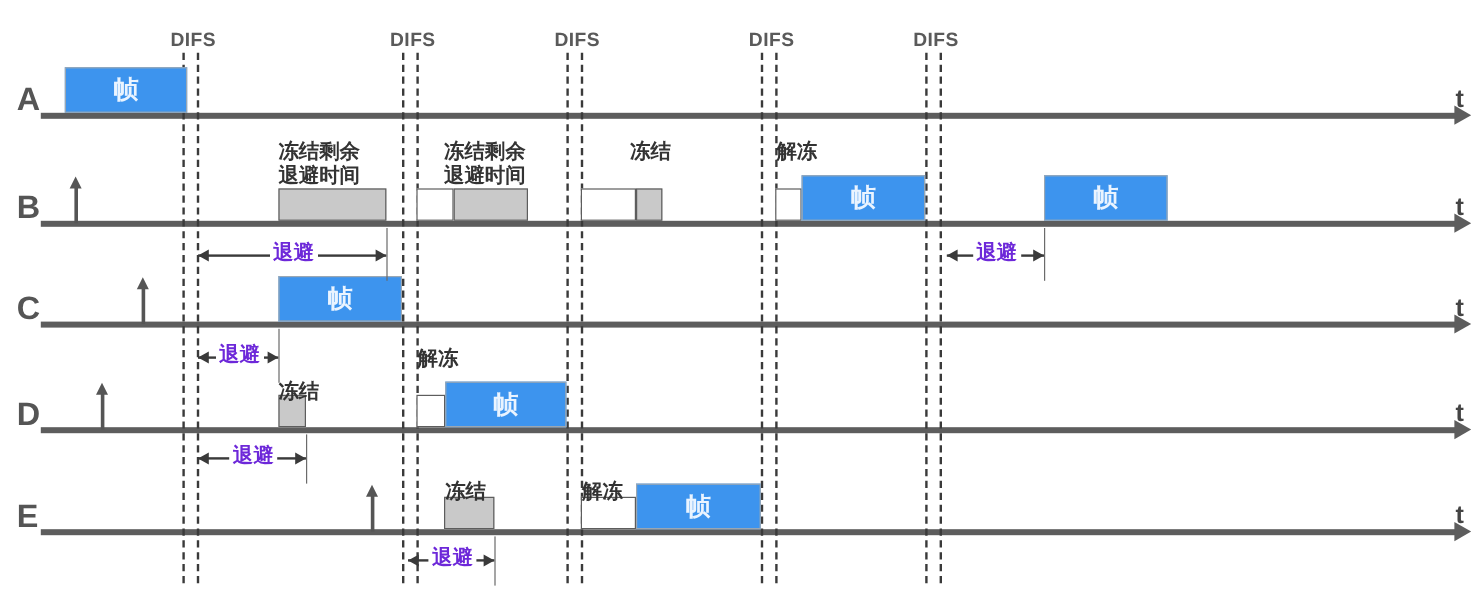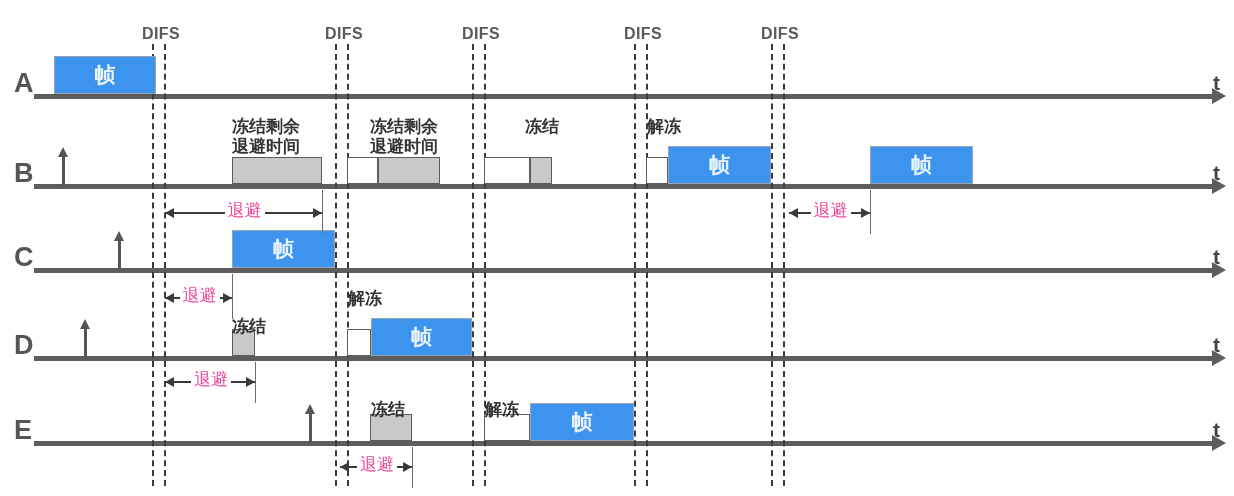--- a/index.html
+++ b/index.html
@@ -21,21 +21,21 @@
   .box.thaw{background:#ffffff;border:1px solid #5d5d5d;}
 
   .caption{position:absolute;font-size:17px;color:#333;font-weight:600;line-height:20px;white-space:pre-line;}
 
   .uparrow{position:absolute;width:3px;background:#555;}
   .uparrow::after{content:"";position:absolute;left:-4px;top:-9px;width:0;height:0;border-left:5.5px solid transparent;border-right:5.5px solid transparent;border-bottom:10px solid #555;}
 
   .dim{position:absolute;height:2px;background:#3a3a3a;}
   .dim::before{content:"";position:absolute;left:0;top:-4px;width:0;height:0;border-top:5px solid transparent;border-bottom:5px solid transparent;border-right:9px solid #3a3a3a;}
   .dim::after{content:"";position:absolute;right:0;top:-4px;width:0;height:0;border-top:5px solid transparent;border-bottom:5px solid transparent;border-left:9px solid #3a3a3a;}
-  .dimlabel{position:absolute;font-size:17px;color:#ec4899;font-weight:400;background:#fff;padding:0 3px;line-height:18px;}
+  .dimlabel{position:absolute;font-size:17px;color:#6d28d9;font-weight:700;background:#fff;padding:0 3px;line-height:18px;}
   .tick{position:absolute;width:1px;background:#6b6b6b;}
 </style>
 </head>
 <body>
 
 <div id="stage">
 
   <div class="rowlabel" style="left:14px;top:70px">A</div>
   <div class="rowlabel" style="left:14px;top:160px">B</div>
   <div class="rowlabel" style="left:14px;top:244px">C</div>

